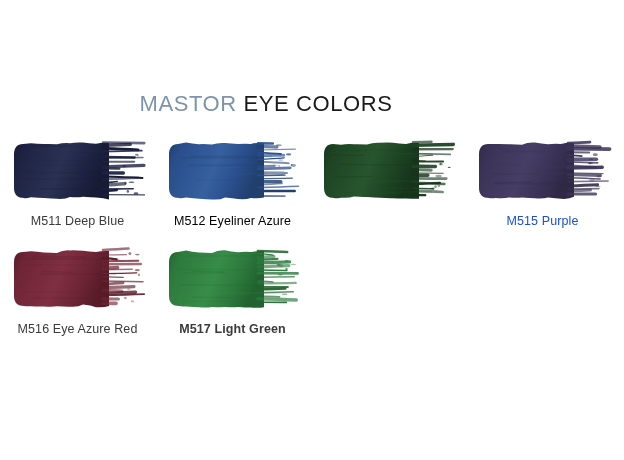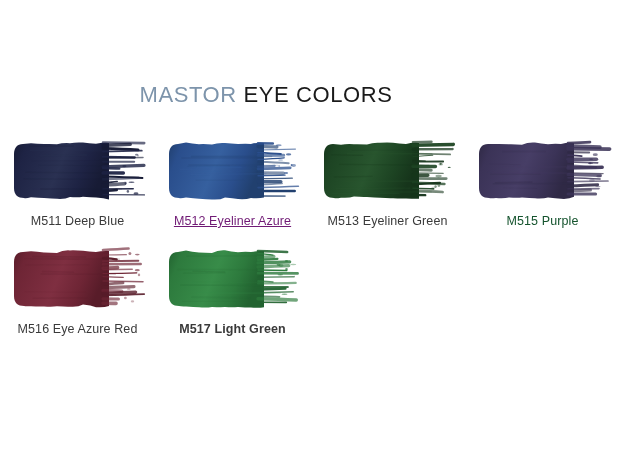--- a/index.html
+++ b/index.html
@@ -13,21 +13,21 @@
     height: 460px;
     position: relative;
     overflow: hidden;
     font-family: "Liberation Sans", sans-serif;
     -webkit-font-smoothing: antialiased;
   }
 
   
   .title-wrap {
     position: absolute;
-    top: 84px;
+    top: 93px;
     left: 0;
     width: 532px;
     text-align: center;
     line-height: 1;
   }
   .title {
     font-size: 22px;
     letter-spacing: 0.6px;
     white-space: nowrap;
   }
@@ -184,21 +184,21 @@
             <ellipse cx="112.6" cy="22.0" rx="2.40" ry="0.85" fill="#2a4e8c" opacity="0.36"></ellipse>
             <ellipse cx="120.6" cy="16.4" rx="2.66" ry="1.05" fill="#2a4e8c" opacity="0.73"></ellipse>
             <ellipse cx="111.2" cy="27.9" rx="0.91" ry="1.01" fill="#2a4e8c" opacity="0.39"></ellipse>
             <ellipse cx="123.6" cy="27.1" rx="0.88" ry="1.20" fill="#2a4e8c" opacity="0.73"></ellipse>
             <ellipse cx="118.1" cy="35.0" rx="2.03" ry="0.97" fill="#2a4e8c" opacity="0.69"></ellipse>
             <ellipse cx="110.8" cy="7.2" rx="2.89" ry="0.97" fill="#2a4e8c" opacity="0.54"></ellipse>
             <ellipse cx="125.7" cy="27.5" rx="2.27" ry="1.44" fill="#2a4e8c" opacity="0.52"></ellipse>
           </g>
         </svg>
       </div>
-      <div class="label" style="color: #701a75; text-decoration: underline;">M512 Eyeliner Azure</div>
+      <div class="label" style="color: #000000;">M512 Eyeliner Azure</div>
     </div>
     <div class="cell">
       <div class="swatch">
         <svg viewBox="0 0 131 64" preserveAspectRatio="none">
           <defs>
             <linearGradient id="bsh2-g" x1="0" y1="0" x2="1" y2="0.25">
               <stop offset="0" stop-color="#16351b"></stop>
               <stop offset="0.14" stop-color="#1d4423"></stop>
               <stop offset="0.55" stop-color="#28552e"></stop>
               <stop offset="0.8" stop-color="#1d4423"></stop>
@@ -236,21 +236,20 @@
             <ellipse cx="112.6" cy="48.6" rx="1.20" ry="1.36" fill="#1d4423" opacity="0.56"></ellipse>
             <ellipse cx="126.2" cy="29.4" rx="1.48" ry="0.71" fill="#1d4423" opacity="0.77"></ellipse>
             <ellipse cx="115.6" cy="38.1" rx="3.14" ry="1.31" fill="#1d4423" opacity="0.46"></ellipse>
             <ellipse cx="117.8" cy="26.2" rx="2.29" ry="1.18" fill="#1d4423" opacity="0.36"></ellipse>
             <ellipse cx="117.7" cy="25.8" rx="0.98" ry="1.17" fill="#1d4423" opacity="0.66"></ellipse>
             <ellipse cx="115.9" cy="47.8" rx="1.46" ry="1.09" fill="#1d4423" opacity="0.52"></ellipse>
             <ellipse cx="110.4" cy="49.3" rx="2.10" ry="0.51" fill="#1d4423" opacity="0.31"></ellipse>
           </g>
         </svg>
       </div>
-      <div class="label" style="color: rgb(58, 58, 58);">M513 Eyeliner Green</div>
     </div>
     <div class="cell">
       <div class="swatch">
         <svg viewBox="0 0 131 64" preserveAspectRatio="none">
           <defs>
             <linearGradient id="bsh3-g" x1="0" y1="0" x2="1" y2="0.25">
               <stop offset="0" stop-color="#2f2945"></stop>
               <stop offset="0.14" stop-color="#3b3357"></stop>
               <stop offset="0.55" stop-color="#473e66"></stop>
               <stop offset="0.8" stop-color="#3b3357"></stop>
@@ -288,21 +287,21 @@
             <ellipse cx="112.5" cy="25.3" rx="2.61" ry="0.77" fill="#3b3357" opacity="0.75"></ellipse>
             <ellipse cx="113.9" cy="42.4" rx="2.90" ry="1.46" fill="#3b3357" opacity="0.31"></ellipse>
             <ellipse cx="119.9" cy="48.4" rx="2.78" ry="0.50" fill="#3b3357" opacity="0.53"></ellipse>
             <ellipse cx="112.0" cy="25.2" rx="1.10" ry="1.17" fill="#3b3357" opacity="0.49"></ellipse>
             <ellipse cx="117.3" cy="16.7" rx="2.52" ry="1.38" fill="#3b3357" opacity="0.62"></ellipse>
             <ellipse cx="120.9" cy="38.3" rx="2.63" ry="1.22" fill="#3b3357" opacity="0.50"></ellipse>
             <ellipse cx="113.1" cy="21.2" rx="1.94" ry="0.68" fill="#3b3357" opacity="0.60"></ellipse>
           </g>
         </svg>
       </div>
-      <div class="label" style="color: #14532d;">M515 Purple</div>
+      <div class="label" style="color: #1d4ed8;">M515 Purple</div>
     </div>
     <div class="cell">
       <div class="swatch">
         <svg viewBox="0 0 131 64" preserveAspectRatio="none">
           <defs>
             <linearGradient id="bsh4-g" x1="0" y1="0" x2="1" y2="0.25">
               <stop offset="0" stop-color="#581c29"></stop>
               <stop offset="0.14" stop-color="#6e2535"></stop>
               <stop offset="0.55" stop-color="#7f2f41"></stop>
               <stop offset="0.8" stop-color="#6e2535"></stop>

